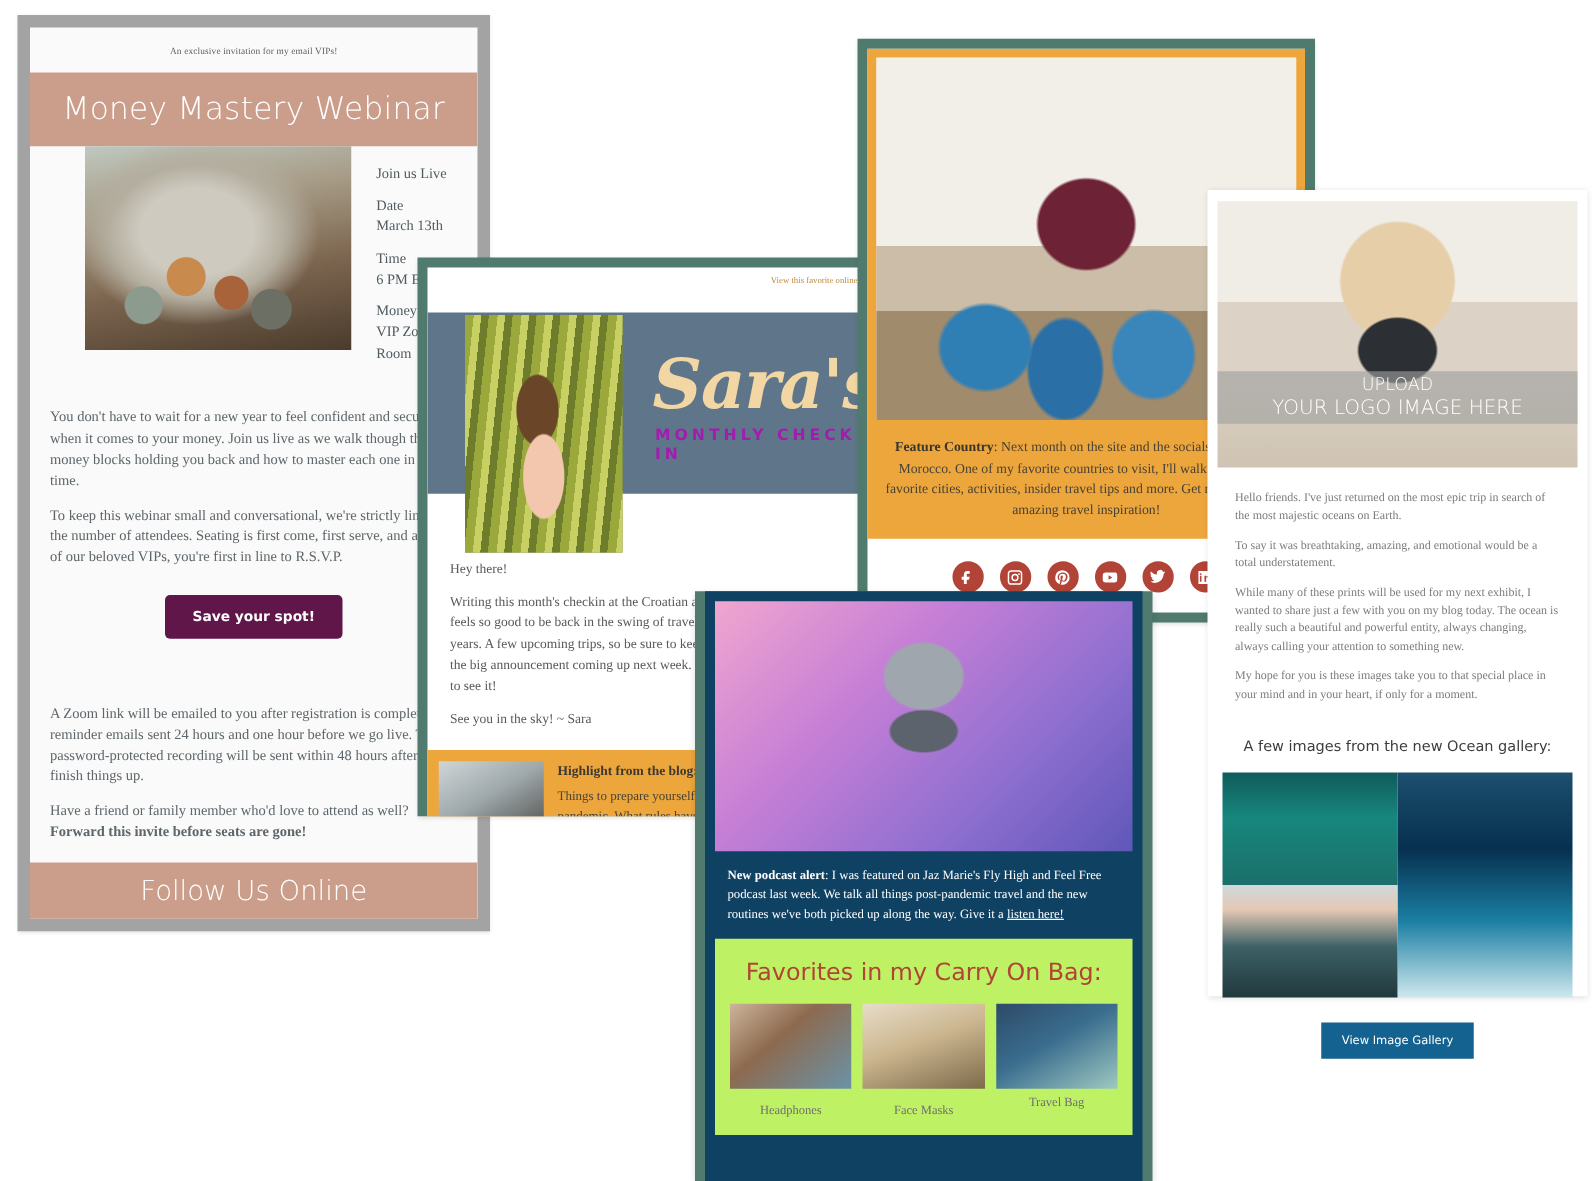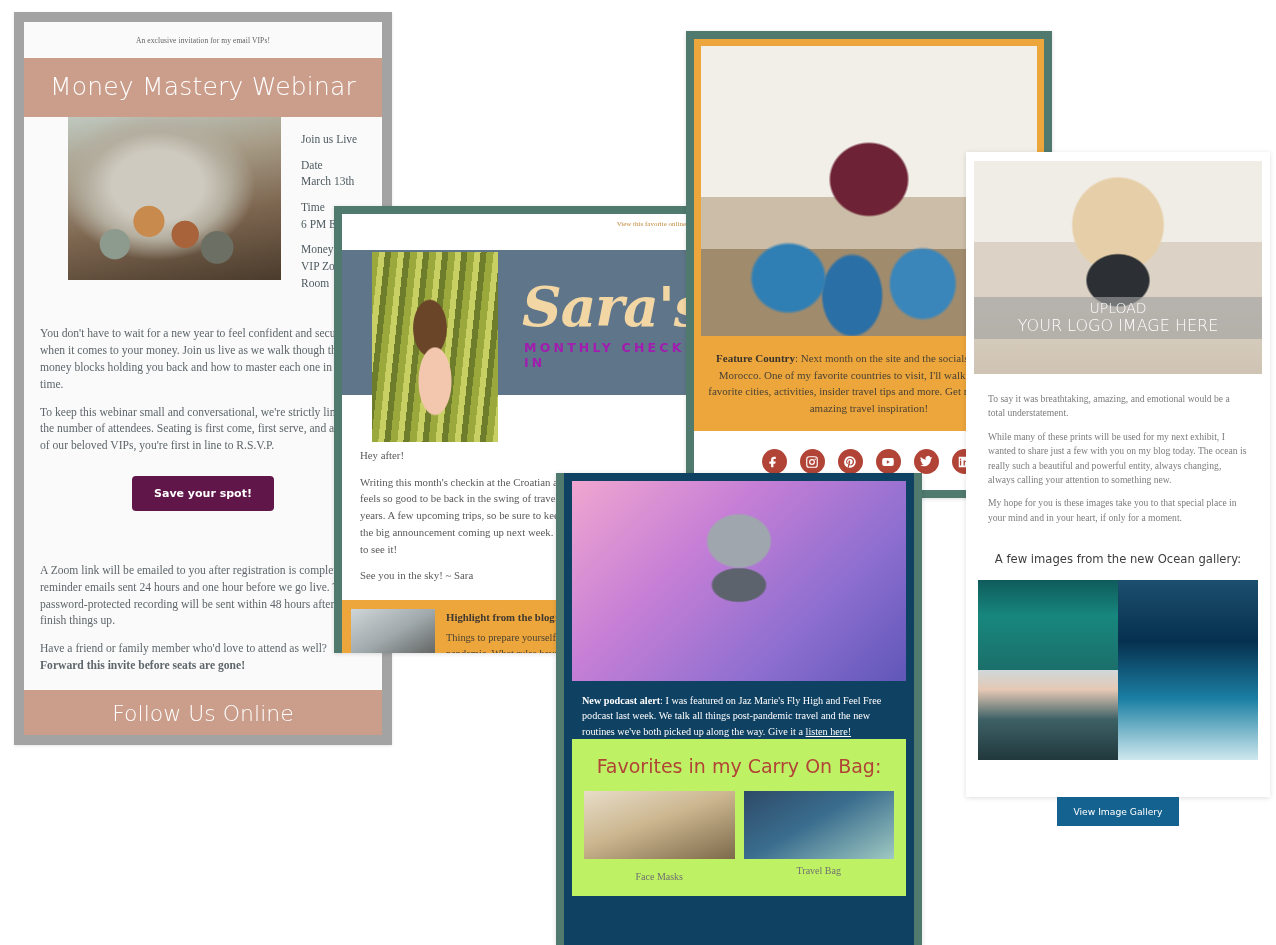--- a/index.html
+++ b/index.html
@@ -163,21 +163,21 @@
   .ocean-gallery-title {
     text-align: center; font-family: "DejaVu Sans", sans-serif;
     font-size: 11.6px; color: #3d3d3d; padding: 10px 0 14px;
   }
   .ocean-grid { display: grid; grid-template-columns: 1fr 1fr; gap: 0; margin: 0 6px; height: 180px; }
   .og { width: 100%; height: 100%; }
   .og1 { background: linear-gradient(#0f5b5b 0%, #17877d 40%, #1b6f6a 100%); }
   .og2 { grid-row: span 2;
          background: linear-gradient(#1d4f6e 0%, #06304f 34%, #1b7fa3 66%, #cfe8ee 100%); }
   .og3 { background: linear-gradient(#cfd8da 0%, #e5c8b4 22%, #3d6166 55%, #21383c 100%); }
-  .ocean-btn-wrap { text-align: center; padding: 37px 0 6px; }
+  .ocean-btn-wrap { text-align: center; padding: 20px 0 6px; }
   .btn-blue {
     display: inline-block; background: #14628f; color: #fff;
     font-family: "DejaVu Sans", sans-serif; font-size: 9.2px;
     padding: 9px 16px; border: none; cursor: pointer;
   }
 
   
   #card-podcast {
     left: 556px; top: 473px; width: 366px; height: 472px;
     background: #507a6e; padding: 0 8px 0 8px; z-index: 5;
@@ -185,21 +185,21 @@
   }
   #card-podcast .inner { background: #0f4163; width: 100%; height: 100%; overflow: hidden; padding: 8px; }
   .mic-photo {
     height: 200px;
     background:
       radial-gradient(ellipse at 50% 30%, #9fa6ae 0 13%, transparent 14%),
       radial-gradient(ellipse at 50% 52%, #5c636c 0 11%, transparent 12%),
       linear-gradient(135deg,#f0a6cf 0%, #c77fd6 35%, #8e6fd0 70%, #5f57b8 100%);
   }
   .podcast-alert {
-    color: #fff; font-size: 10.2px; line-height: 1.5; padding: 12px 10px 0;
+    color: #fff; font-size: 10.2px; line-height: 1.5; padding: 12px 10px 12px;
   }
   .podcast-alert b { color: #fff; }
   .podcast-alert u { text-decoration: underline; }
   .carry-white { background: #bef264; padding: 16px 12px 14px; }
   .carry-title {
     text-align: center; font-family: "DejaVu Sans", sans-serif;
     font-size: 19px; color: #b14436; margin-bottom: 14px;
   }
   .carry-row { display: flex; gap: 9px; justify-content: center; }
   .carry-cell { flex: 1; text-align: center; }
@@ -279,21 +279,21 @@
       <div class="view-online">View this favorite online</div>
 
       <div class="sara-hero">
         <div class="sara-band"></div>
         <div class="sara-photo"></div>
         <div class="sara-script">Sara's</div>
         <div class="sara-sub">MONTHLY CHECK IN</div>
       </div>
 
       <div class="sara-body">
-        <p>Hey after!</p>
+        <p>Hey there!</p>
         <p>Writing this month's checkin at the Croatian airport on my layover. It feels so good to be back in the swing of travel after a long couple of years. A few upcoming trips, so be sure to keep an eye on my socials for the big announcement coming up next week. I'm so excited for you guys to see it!</p>
         <p>See you in the sky! ~ Sara</p>
       </div>
 
       <div class="sara-highlight">
         <div class="hl-img"></div>
         <div class="hl-txt">
           <b>Highlight from the blog:</b>
           <span>Things to prepare yourself for when flying post-pandemic. What rules have changed, and what new rules airports are keeping in place.</span>
         </div>
@@ -356,20 +356,21 @@
 
     <div class="ocean-hero">
       <div class="ocean-hero-img"></div>
       <div class="ocean-overlay">
         <span class="l1">UPLOAD</span>
         <span class="l2">YOUR LOGO IMAGE HERE</span>
       </div>
     </div>
 
     <div class="ocean-body">
+      <p>Hello friends. I've just returned on the most epic trip in search of the most majestic oceans on Earth.</p>
       <p>To say it was breathtaking, amazing, and emotional would be a total understatement.</p>
       <p>While many of these prints will be used for my next exhibit, I wanted to share just a few with you on my blog today. The ocean is really such a beautiful and powerful entity, always changing, always calling your attention to something new.</p>
       <p>My hope for you is these images take you to that special place in your mind and in your heart, if only for a moment.</p>
     </div>
 
     <div class="ocean-gallery-title">A few images from the new Ocean gallery:</div>
 
     <div class="ocean-grid">
       <div class="og og1"></div>
       <div class="og og2"></div>
@@ -387,20 +388,24 @@
 
       <div class="mic-photo"></div>
 
       <div class="podcast-alert">
         <b>New podcast alert</b><span>: I was featured on Jaz Marie's Fly High and Feel Free podcast last week. We talk all things post-pandemic travel and the new routines we've both picked up along the way. Give it a </span><u>listen here!</u>
       </div>
 
       <div class="carry-white">
         <div class="carry-title">Favorites in my Carry On Bag:</div>
         <div class="carry-row">
+          <div class="carry-cell">
+            <div class="carry-img ci1"></div>
+            <div class="carry-cap">Headphones</div>
+          </div>
           <div class="carry-cell">
             <div class="carry-img ci2"></div>
             <div class="carry-cap">Face Masks</div>
           </div>
           <div class="carry-cell">
             <div class="carry-img ci3"></div>
             <div class="carry-cap up">Travel Bag</div>
           </div>
         </div>
       </div>

